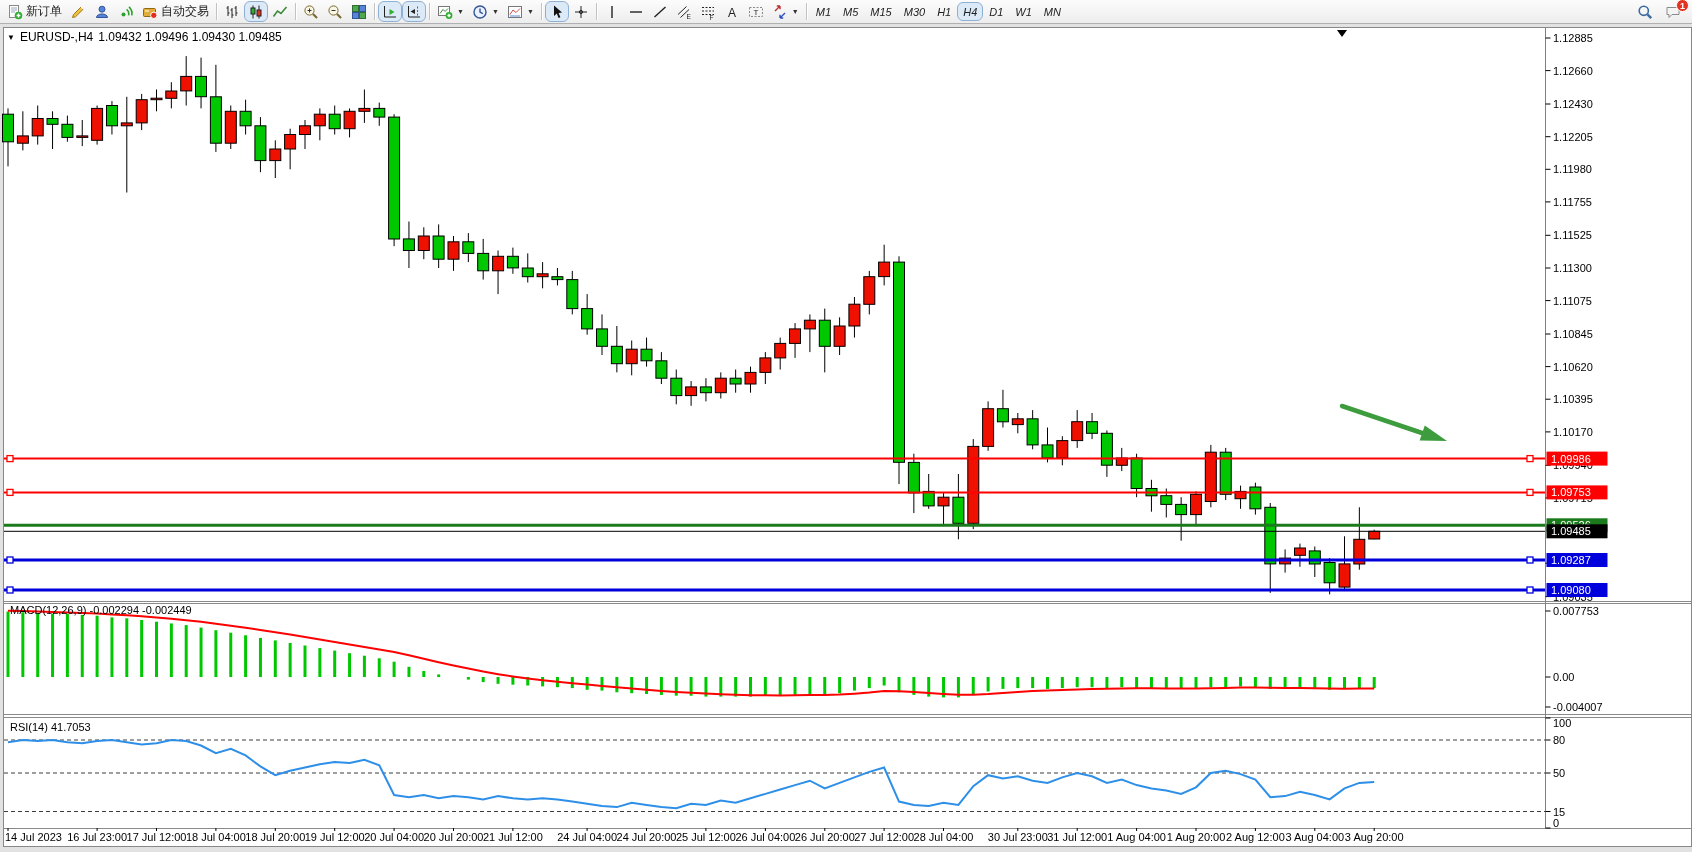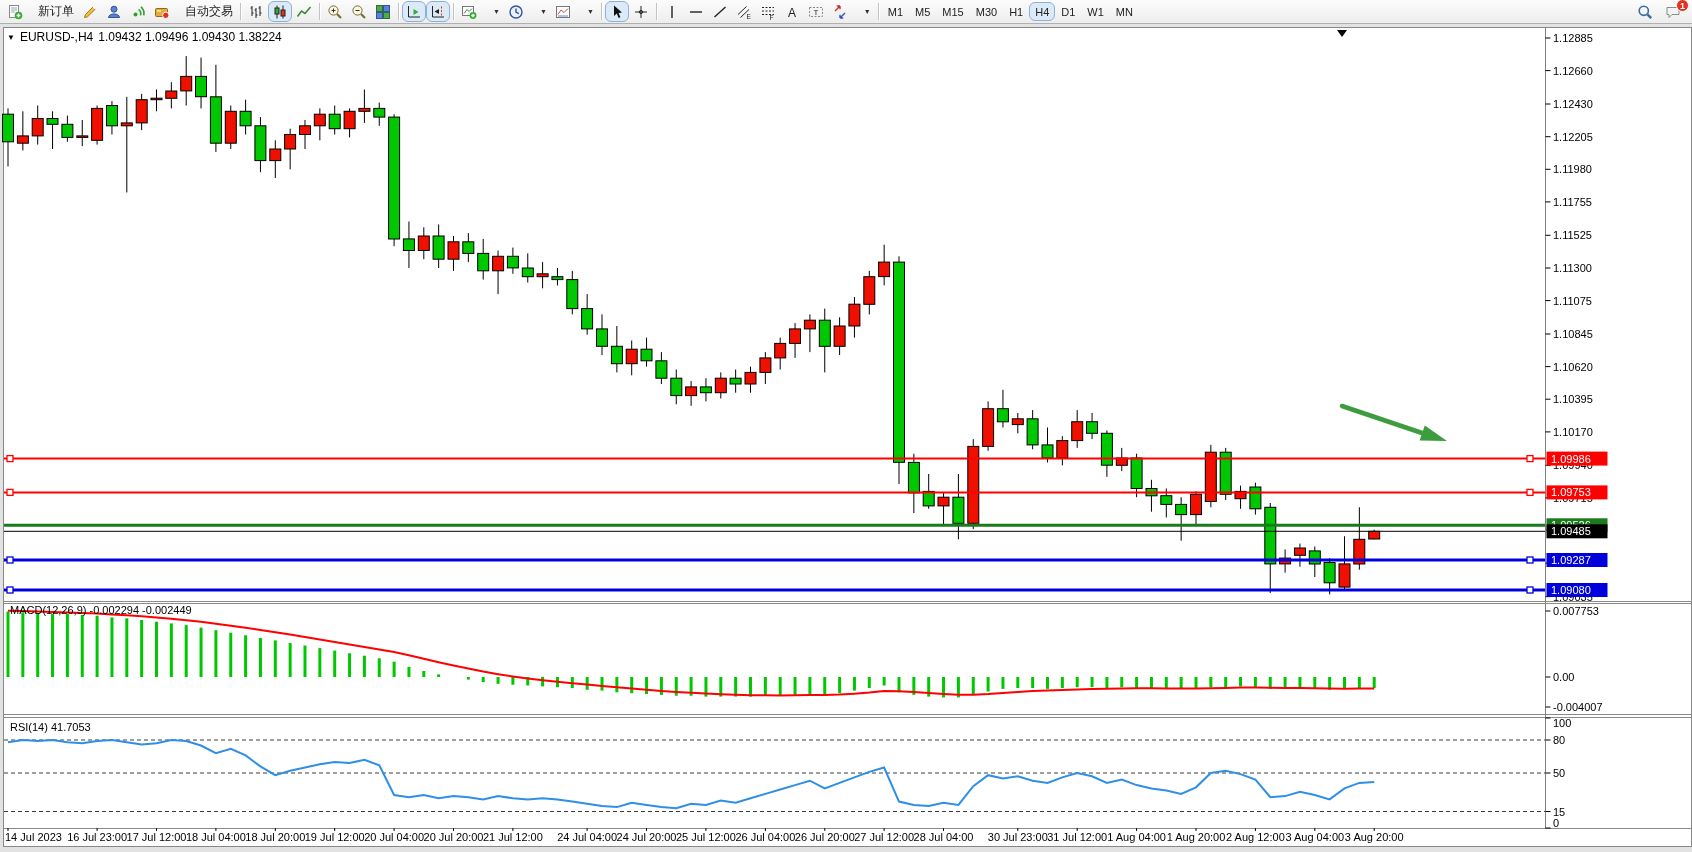--- a/index.html
+++ b/index.html
@@ -11,29 +11,29 @@
     -webkit-font-smoothing:antialiased;
   }
   #toolbar {
     height:24px; width:1692px;
     background:linear-gradient(#fcfcfc,#ededed);
     border-bottom:1px solid #b0b0b0;
     display:flex; align-items:center; padding:0 3px;
   }
   .tbtn {
     height:21px; min-width:23px; display:flex; align-items:center; justify-content:center;
-    gap:15px; padding:0 3px; border:1px solid transparent; border-radius:2px;
+    gap:3px; padding:0 3px; border:1px solid transparent; border-radius:2px;
     font-size:12px; color:#222; cursor:default; flex:0 0 auto;
   }
   .tbtn.active { background:#dce9f7; border-color:#8fb0d5;border-radius:6px; }
   .tbtn .lbl { white-space:nowrap; }
   .tbtn svg { display:block; }
   .caret { font-size:7px; color:#333; margin-left:1px; }
   .tsep { width:1px; height:17px; background:#c2c2c2; box-shadow:1px 0 0 #ffffff; margin:0 3px; flex:0 0 auto; }
-  .tf { font-size:11px; padding:0 5px; height:19px; min-width:24px; }
+  .tf { font-size:11px; padding:0 5px; height:19px; min-width:24px;font-style:italic; }
   .tb-right { margin-left:auto; display:flex; align-items:center; gap:4px; padding-right:4px; }
   .badge-wrap { position:relative; }
   .badge {
     position:absolute; top:-3px; right:-5px; min-width:13px; height:13px;
     background:#e23222; color:#fff; border-radius:8px; font-size:9px; font-weight:bold;
     display:flex; align-items:center; justify-content:center; padding:0 2px;
     border:1px solid #fff;
   }
   #chart-area { position:relative; width:1692px; height:828px; }
   #chart-svg-wrap, #chart-svg-wrap svg { display:block; }
@@ -743,16 +743,16 @@
             <line x1="1314.8" y1="828" x2="1314.8" y2="831" stroke="#000"></line>
             <text x="1314.8" y="841" text-anchor="middle">3 Aug 04:00</text>
             <line x1="1374.2" y1="828" x2="1374.2" y2="831" stroke="#000"></line>
             <text x="1374.2" y="841" text-anchor="middle">3 Aug 20:00</text>
           </g>
         </svg>
       </div>
     <div class="chart-title">
       <span class="tri">▼</span>
       <span>EURUSD-,H4</span>
-      <span>1.09432 1.09496 1.09430 1.38224</span>
+      <span>1.09432 1.09496 1.09430 1.09485</span>
     </div>
   </div>
 </div>
 
 </body></html>

